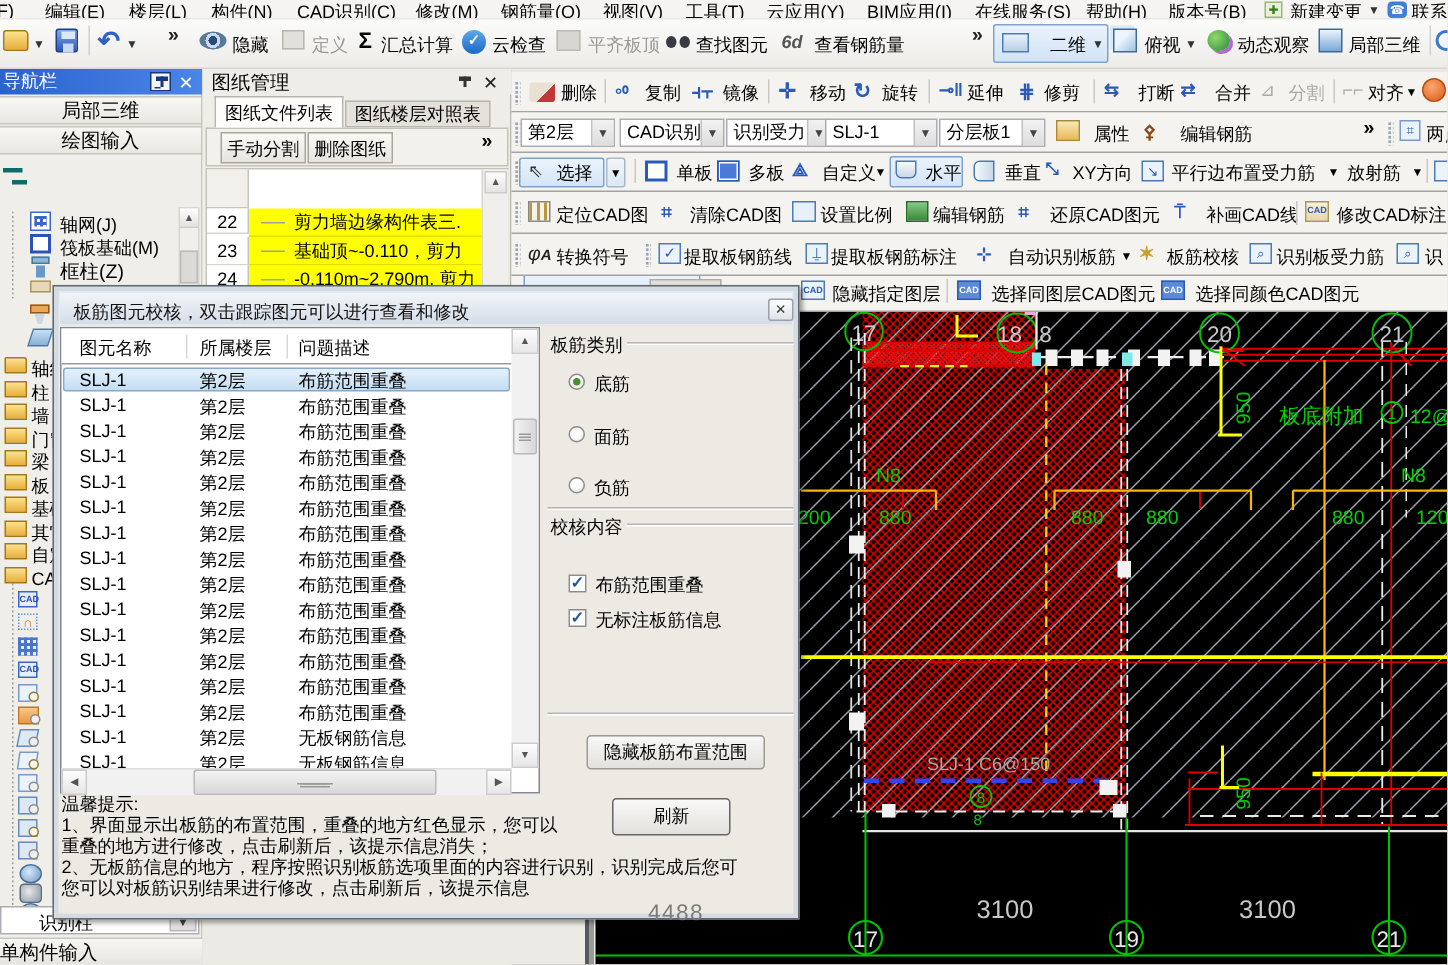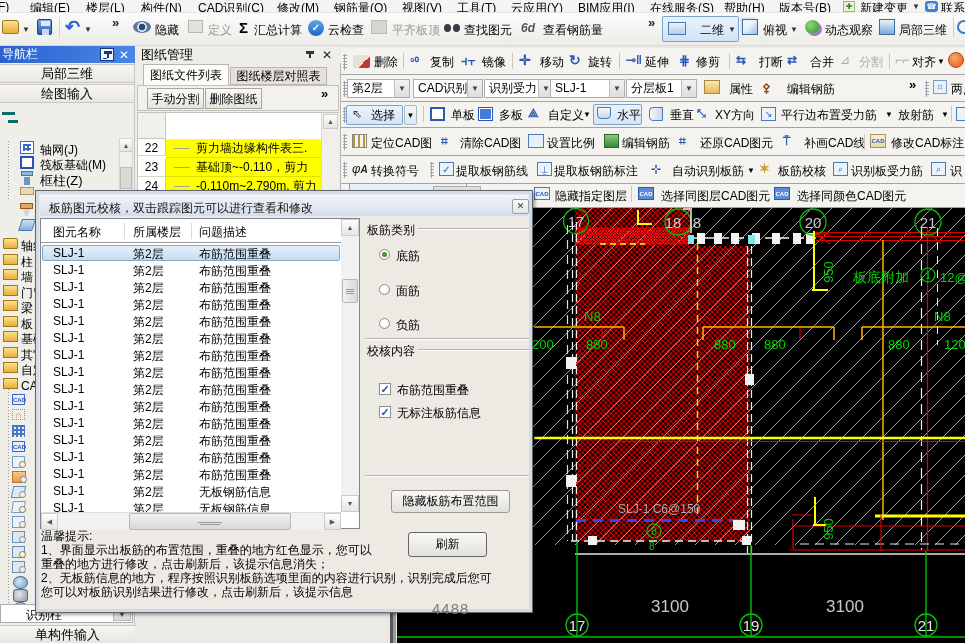--- a/index.html
+++ b/index.html
@@ -150,21 +150,21 @@
     <div class="abs" style="left:19px;top:505px;width:7px;height:7px;border:1px solid #8A7A38;border-radius:50%;background:#F8F4E8"></div>
 <div class="abs" style="left:12px;top:515px;width:13px;height:12px;border:1px solid #6A8AB8;background:#DCE8F4"></div>
     <div class="abs" style="left:19px;top:520px;width:7px;height:7px;border:1px solid #888;border-radius:50%;background:#EEE"></div>
 <div class="abs" style="left:13px;top:530px;width:15px;height:13px;background:radial-gradient(circle at 40% 40%,#D8E8F8,#6A98C8);border-radius:50%;border:1px solid #4A6A98"></div>
 <div class="abs" style="left:13px;top:543px;width:15px;height:13px;background:radial-gradient(circle at 40% 40%,#E8E8E8,#8898A8);border-radius:3px;border:1px solid #5A6A78"></div>
 <div class="abs" style="left:13px;top:556px;width:15px;height:13px;background:radial-gradient(circle at 40% 40%,#D8E8F8,#6A98C8);border-radius:50%;border:1px solid #4A6A98"></div>
 <div class="abs" style="left:0;top:558px;width:133px;height:19px;background:#fff;border:1px solid #ABADB3">
       <span style="position:absolute;left:25px;top:2px">识别柱</span>
       <span class="abs" style="left:112px;top:1px;width:18px;height:15px;background:linear-gradient(#F4F4F4,#DCDCDC);border:1px solid #B8B8B8;font-size:8px;color:#444;text-align:center;line-height:15px">▼</span>
     </div>
-<div class="abs" style="left:0;top:579px;width:135px;height:18px;background:linear-gradient(#F7F6F3,#E7E5DF);border-top:1px solid #C9C6BE;text-align:center;line-height:18px;font-size:13px">单构件输入</div>
+<div class="abs" style="left:0;top:579px;width:135px;height:18px;background:linear-gradient(#F7F6F3,#E7E5DF);border-top:1px solid #C9C6BE;line-height:18px;font-size:13px">单构件输入</div>
 </div>
 
 <div class="abs" style="left:135px;top:46px;width:206px;height:562px;background:#EFEDE8;border-right:1px solid #B9B6AE">
 <div class="abs" style="left:0;top:0;width:206px;height:17px;background:#EFEDE8;line-height:17px;padding-left:6px;font-size:13px">图纸管理
 <span class="abs" style="left:170px;top:4px;width:10px;height:10px">
         <span style="position:absolute;left:4px;top:1px;width:2px;height:7px;background:#333"></span>
         <span style="position:absolute;left:1px;top:1px;width:8px;height:3px;background:#333"></span>
       </span>
 <span class="abs" style="left:187px;top:1px;color:#222;font-size:12px">✕</span></div>
 <div class="abs" style="left:8px;top:18px;width:86px;height:21px;background:#FDFCFA;border:1px solid #B9B6AE;border-bottom:none;font-size:12px;text-align:center;line-height:20px;z-index:2">图纸文件列表</div>

